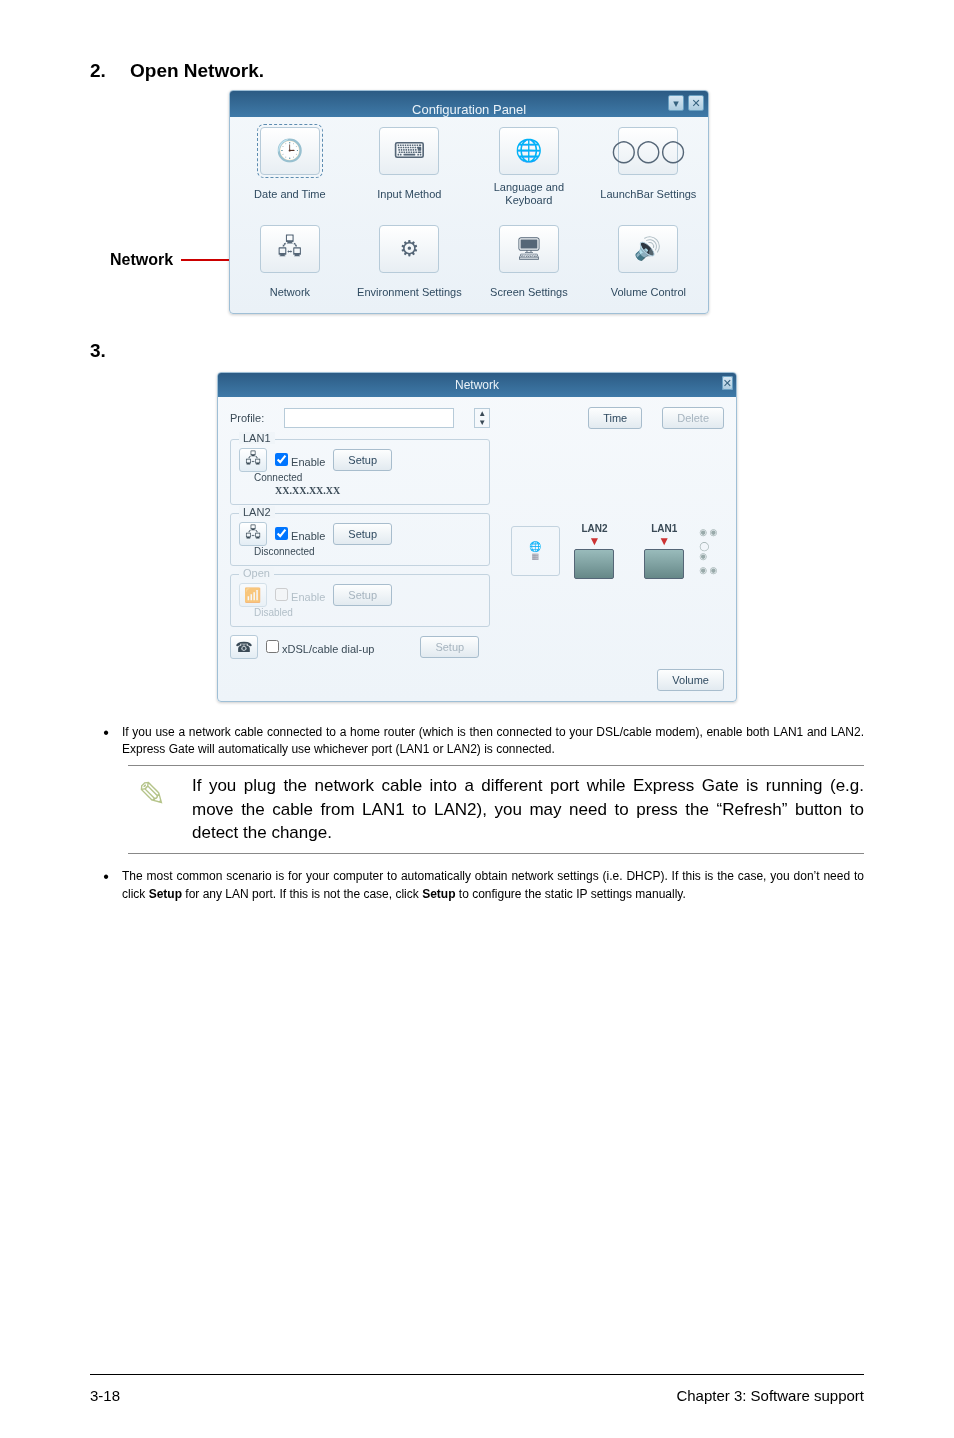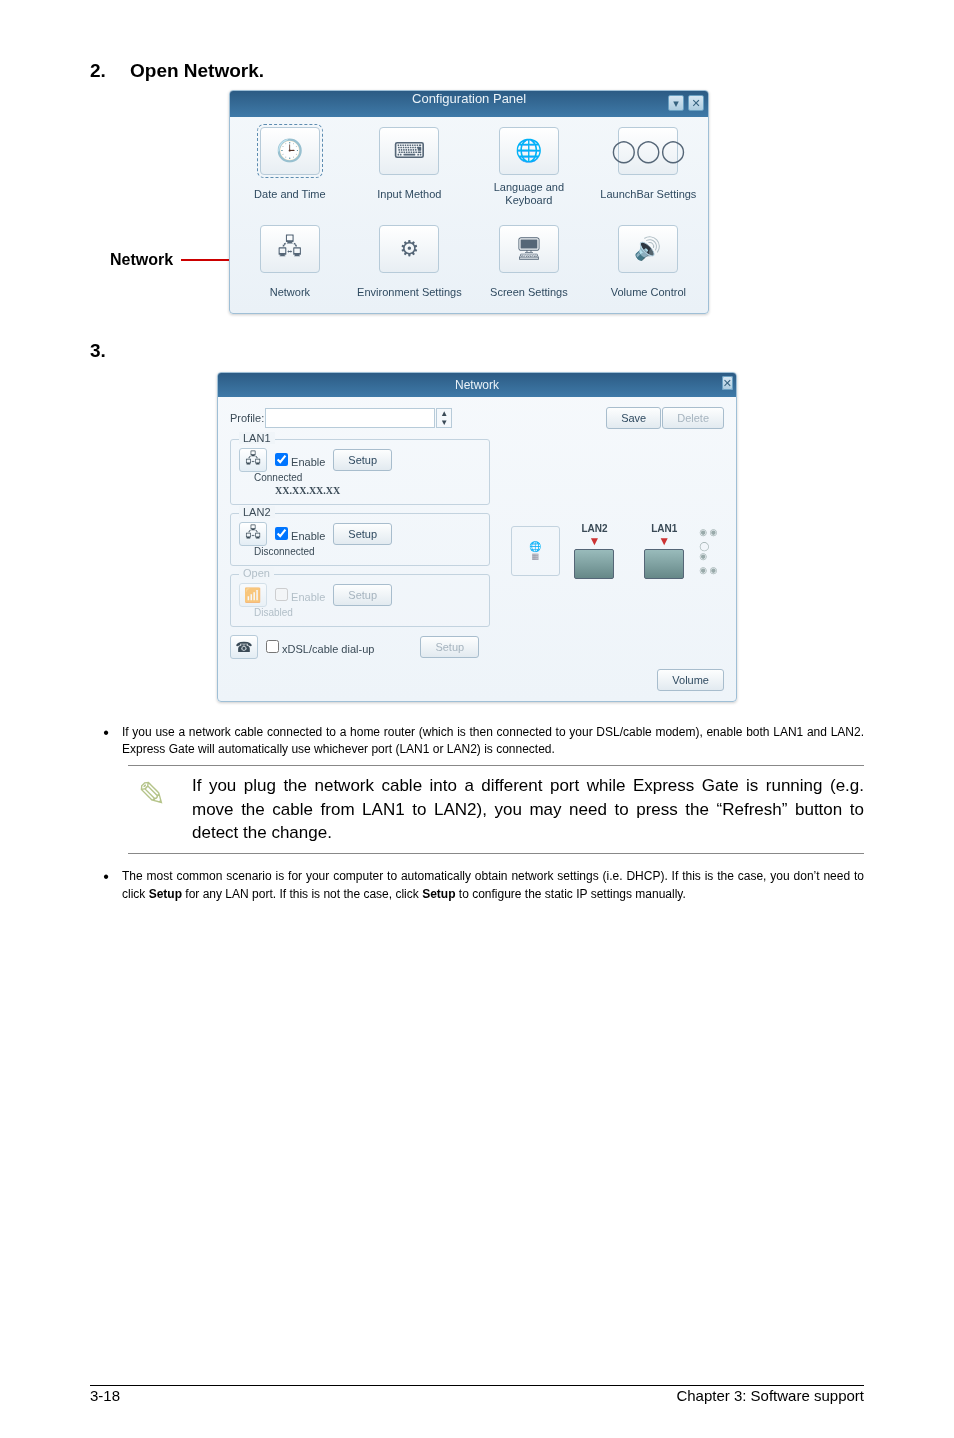--- a/index.html
+++ b/index.html
@@ -12,35 +12,35 @@
   .bullet-row { display: flex; margin-top: 14px; }
   .bullet-dot { width: 32px; text-align: center; }
   .bullet-text { flex: 1; }
   .bold { font-weight: bold; }
 
   
   .fig1-wrap { display: flex; align-items: center; margin: 8px 0 26px 20px; }
   .fig1-label { font-weight: bold; font-size: 16px; color: #000; margin-right: 8px; }
   .fig1-line { width: 48px; height: 2px; background: #c00; position: relative; top: 58px; }
   .cfg-panel { width: 480px; border: 1px solid #9fbfd6; border-radius: 4px; background: linear-gradient(#f4f8fb,#eaf1f7); box-shadow: 0 1px 3px rgba(0,0,0,.2); overflow: hidden; }
-  .cfg-title { height: 26px; background: linear-gradient(#2c5b84,#3f7aa8); color: #eaf2f8; font-size: 13px; display: flex; align-items: flex-start; justify-content: center; position: relative; }
+  .cfg-title { height: 26px; background: linear-gradient(#2c5b84,#3f7aa8); color: #eaf2f8; font-size: 13px; display: flex; align-items: flex-end; justify-content: center; position: relative; }
   .cfg-title .winbtns { position: absolute; right: 4px; top: 4px; display: flex; gap: 4px; }
   .winbtn { width: 16px; height: 16px; border: 1px solid #6aa0c2; background: linear-gradient(#d6e6f2,#aecde0); color: #36627f; font-size: 11px; line-height: 14px; text-align: center; border-radius: 2px; }
   .cfg-grid { display: grid; grid-template-columns: repeat(4, 1fr); }
   .cfg-cell { padding: 10px 4px 8px 4px; display: flex; flex-direction: column; align-items: center; gap: 6px; }
   .cfg-icon { width: 60px; height: 48px; border: 1px solid #b7cbd9; border-radius: 4px; background: linear-gradient(#fff,#e8eef3); display:flex; align-items:center; justify-content:center; font-size: 22px; color:#567; }
   .cfg-icon.selected { outline: 1px dashed #5d8cb0; outline-offset: 2px; }
   .cfg-lbl { font-size: 11px; color:#2f4a60; text-align: center; line-height: 1.15; min-height: 26px; display:flex; align-items:center; }
 
   
   .fig2 { width: 520px; margin: 10px auto 22px auto; border: 1px solid #9fbfd6; border-radius: 4px; background: linear-gradient(#f6f9fc,#eef4f9); overflow: hidden; box-shadow: 0 1px 3px rgba(0,0,0,.2); }
   .nw-title { height: 24px; background: linear-gradient(#2c5b84,#3f7aa8); color:#eaf2f8; font-size:12px; display:flex; align-items:center; justify-content:center; position:relative; }
   .nw-title .winbtns { position:absolute; right:3px; top:3px; }
   .nw-body { padding: 10px 12px; font-size: 11px; color:#3a4a56; position: relative; }
-  .nw-row { display:flex; align-items:center; gap:1px; margin-bottom:10px; }
+  .nw-row { display:flex; align-items:center; gap:20px; margin-bottom:10px; }
   .nw-row select, .nw-row input[type=text] { height: 20px; border:1px solid #b7cbd9; background:#fff; }
   #profile-combo { width: 170px; }
   .nw-btn { height: 22px; border:1px solid #a8bdcd; background: linear-gradient(#fdfefe,#e2eaf0); border-radius:3px; padding: 0 14px; font-size:11px; color:#2f4a60; }
   .nw-btn:disabled, .nw-btn.disabled { color:#a6b4bf; }
   .nw-group { border:1px solid #c3d3df; border-radius:3px; margin-bottom:8px; padding:8px; position:relative; background:#f2f6fa44; width: 260px; }
   .nw-group.disabled { color:#b2bfc8; }
   .nw-group .gtitle { position:absolute; top:-8px; left:8px; background:#f0f5f9; padding:0 4px; font-size:11px; }
   .nw-g-row { display:flex; align-items:center; gap:8px; }
   .nw-ico { width:28px; height:24px; background:linear-gradient(#fff,#e3edf4); border:1px solid #b7cbd9; border-radius:3px; display:flex; align-items:center; justify-content:center; font-size:14px; }
   .nw-ip { font-weight:bold; font-size:10px; margin-left:36px; margin-top:2px;font-family:Liberation Serif, serif; }
@@ -52,21 +52,21 @@
   .mini-pc .box { width:40px; height:30px; background:linear-gradient(#9bb,#688); border:1px solid #567; border-radius:2px; }
   .mini-globe { width:50px; height:50px; border:1px solid #c3d3df; border-radius:3px; display:flex; flex-direction:column; align-items:center; justify-content:center; font-size:10px; color:#889; }
   .nw-footer { display:flex; justify-content:flex-end; margin-top:10px; }
   .nw-dsl-row { display:flex; align-items:center; gap:8px; margin-top:4px; }
 
   
   .note-box { display:flex; align-items:flex-start; gap:16px; margin: 6px 0 14px 38px; border-top:1px solid #888; border-bottom:1px solid #888; padding:8px 0; }
   .note-icon { width:48px; font-size:34px; color:#b5c48a; text-align:center; }
   .note-text { flex:1; font-size:17px; line-height:1.4; text-align: justify; }
 
-  .footer { position:absolute; bottom:34px; left:90px; right:90px; border-top:1px solid #000; padding-top:1px; display:flex; justify-content:space-between; font-size:15px; }
+  .footer { position:absolute; bottom:34px; left:90px; right:90px; border-top:1px solid #000; padding-top:12px; display:flex; justify-content:space-between; font-size:15px; }
 </style>
 </head>
 <body>
 <div class="page">
 
 <div class="step-line">
   <span class="step-num">2.</span>
   <span>Open Network.</span>
 </div>
 
@@ -131,21 +131,21 @@
   </div>
   <div class="nw-body">
     <div class="nw-row">
       <span>Profile:</span>
       <input type="text" id="profile-combo" style="">
       <span style="border:1px solid #b7cbd9;height:20px;width:16px;display:flex;flex-direction:column;">
         <span style="flex:1;text-align:center;line-height:9px;font-size:8px;">▲</span>
         <span style="flex:1;text-align:center;line-height:9px;font-size:8px;">▼</span>
       </span>
       <span style="flex:1"></span>
-      <button class="nw-btn">Save</button>
+      <button class="nw-btn">Time</button>
       <button class="nw-btn disabled">Delete</button>
     </div>
 
     <div class="nw-group">
       <span class="gtitle">LAN1</span>
       <div class="nw-g-row">
         <span class="nw-ico">🖧</span>
         <label><input type="checkbox" checked="" style=""> <span>Enable</span></label>
         <button class="nw-btn">Setup</button>
       </div>

